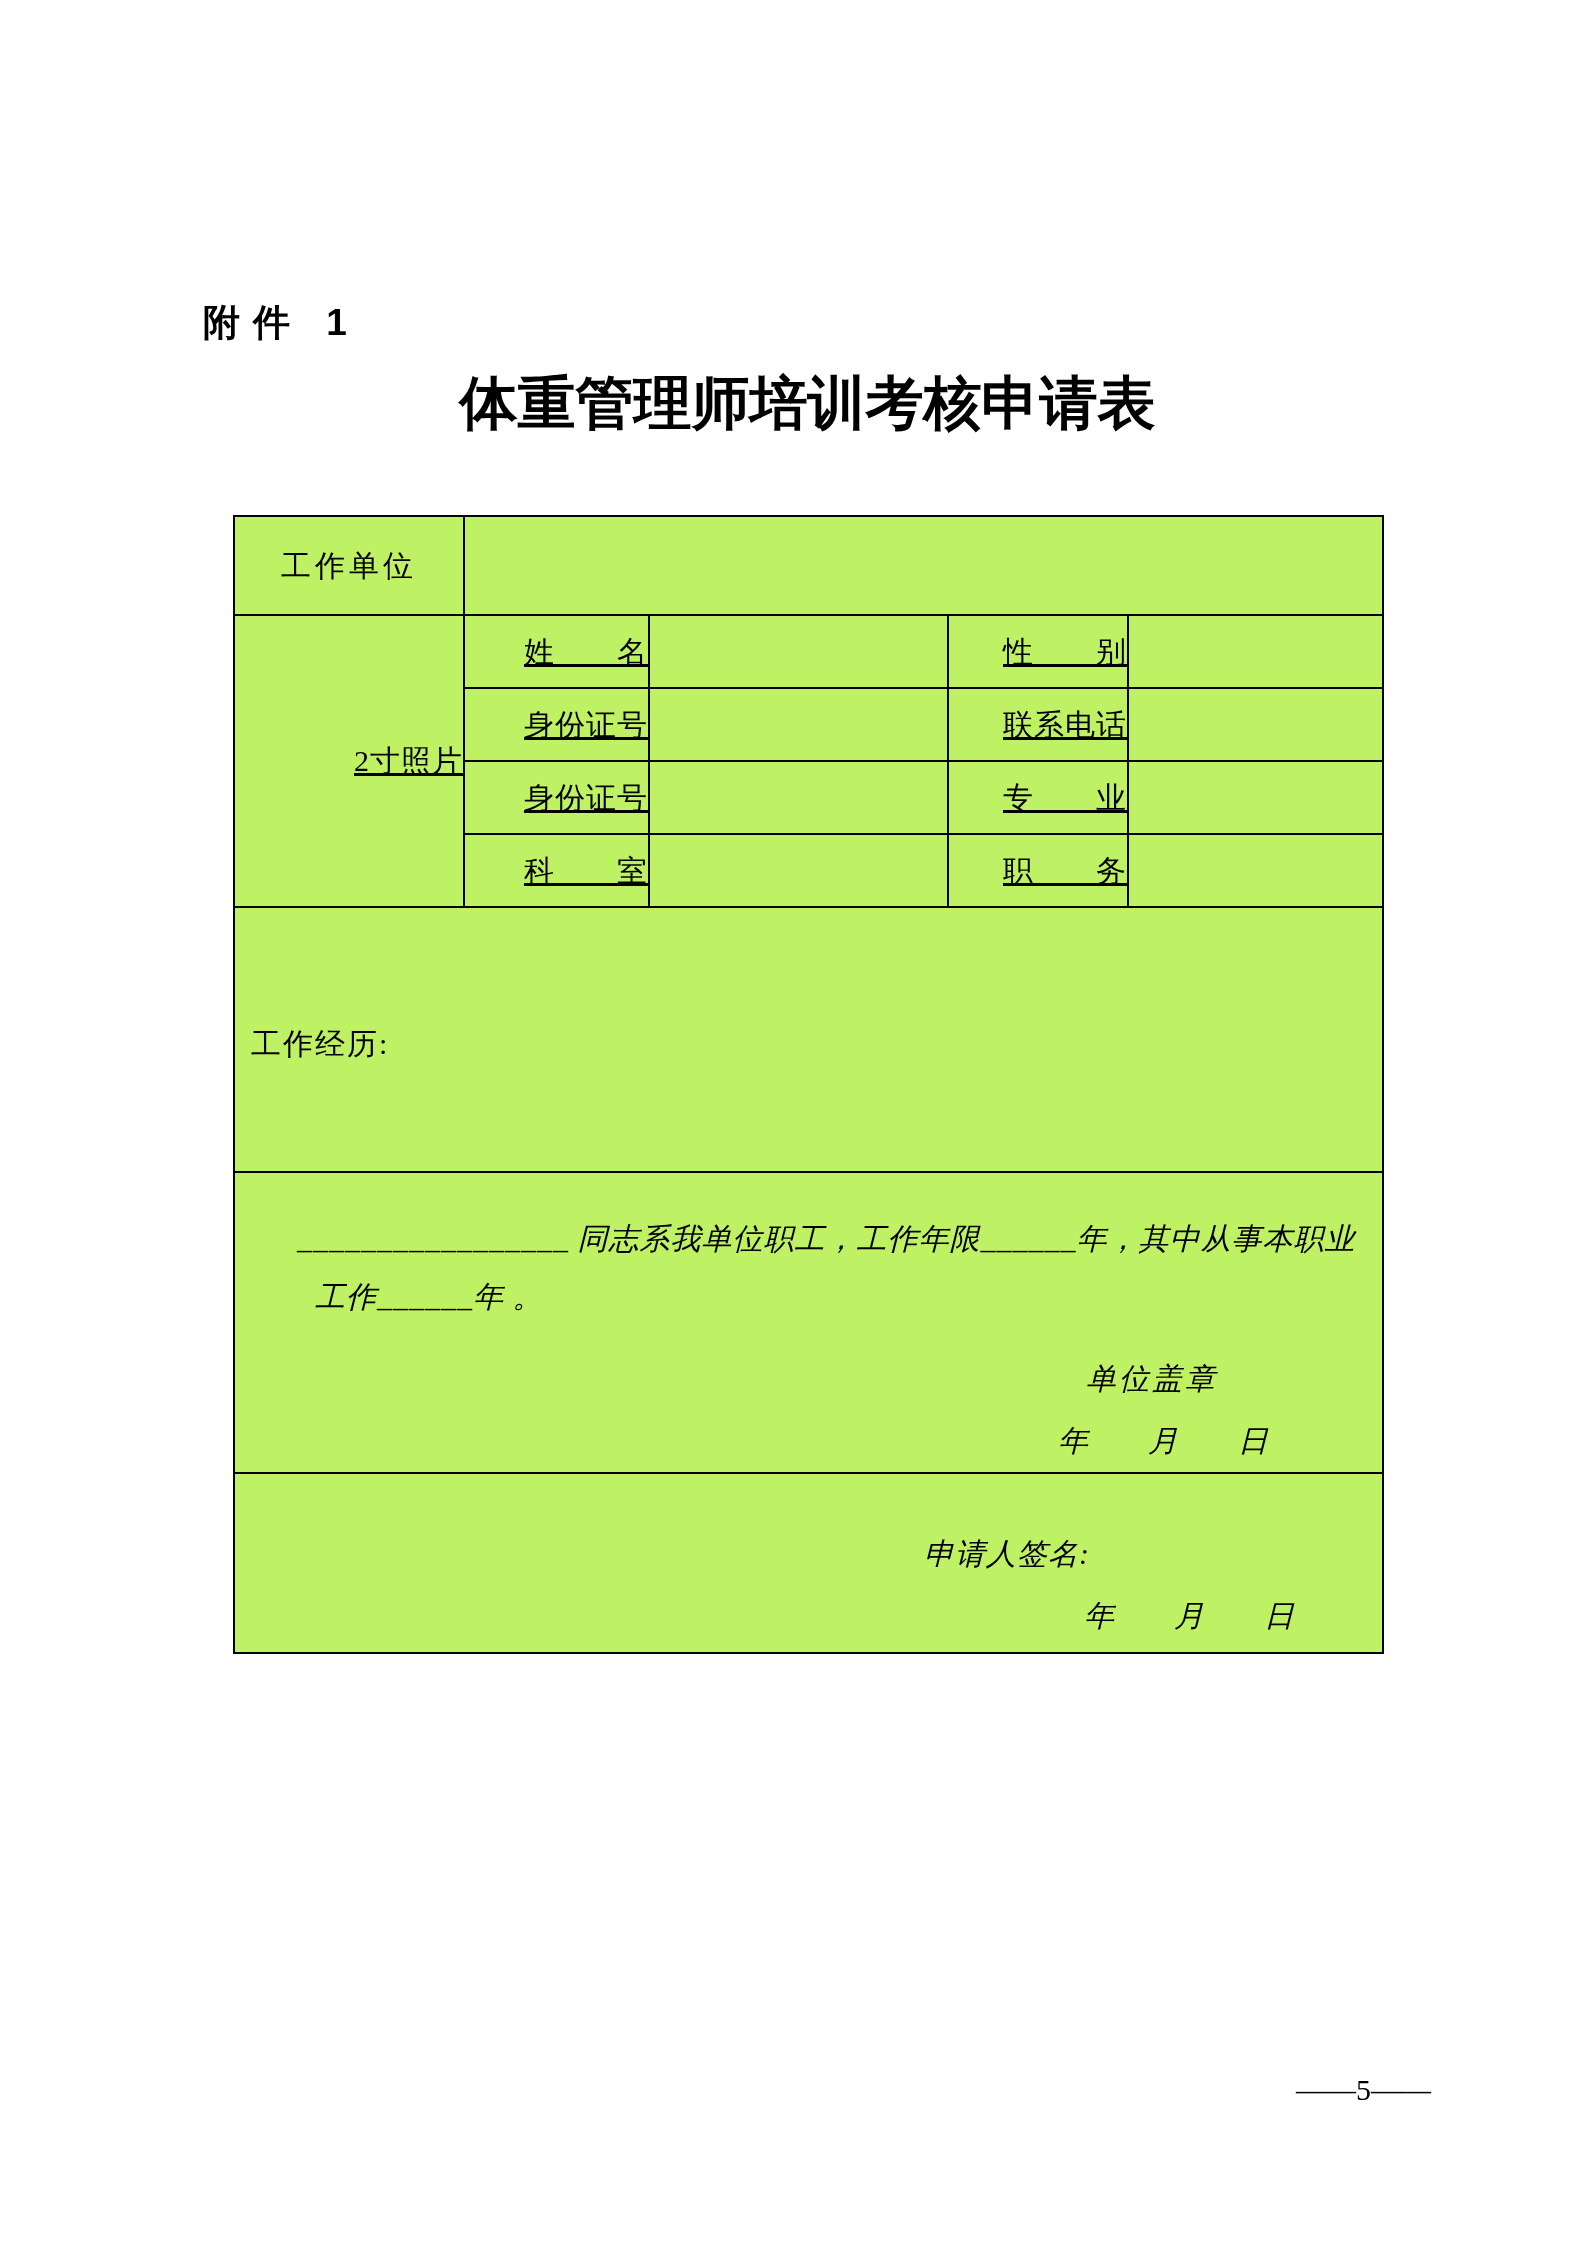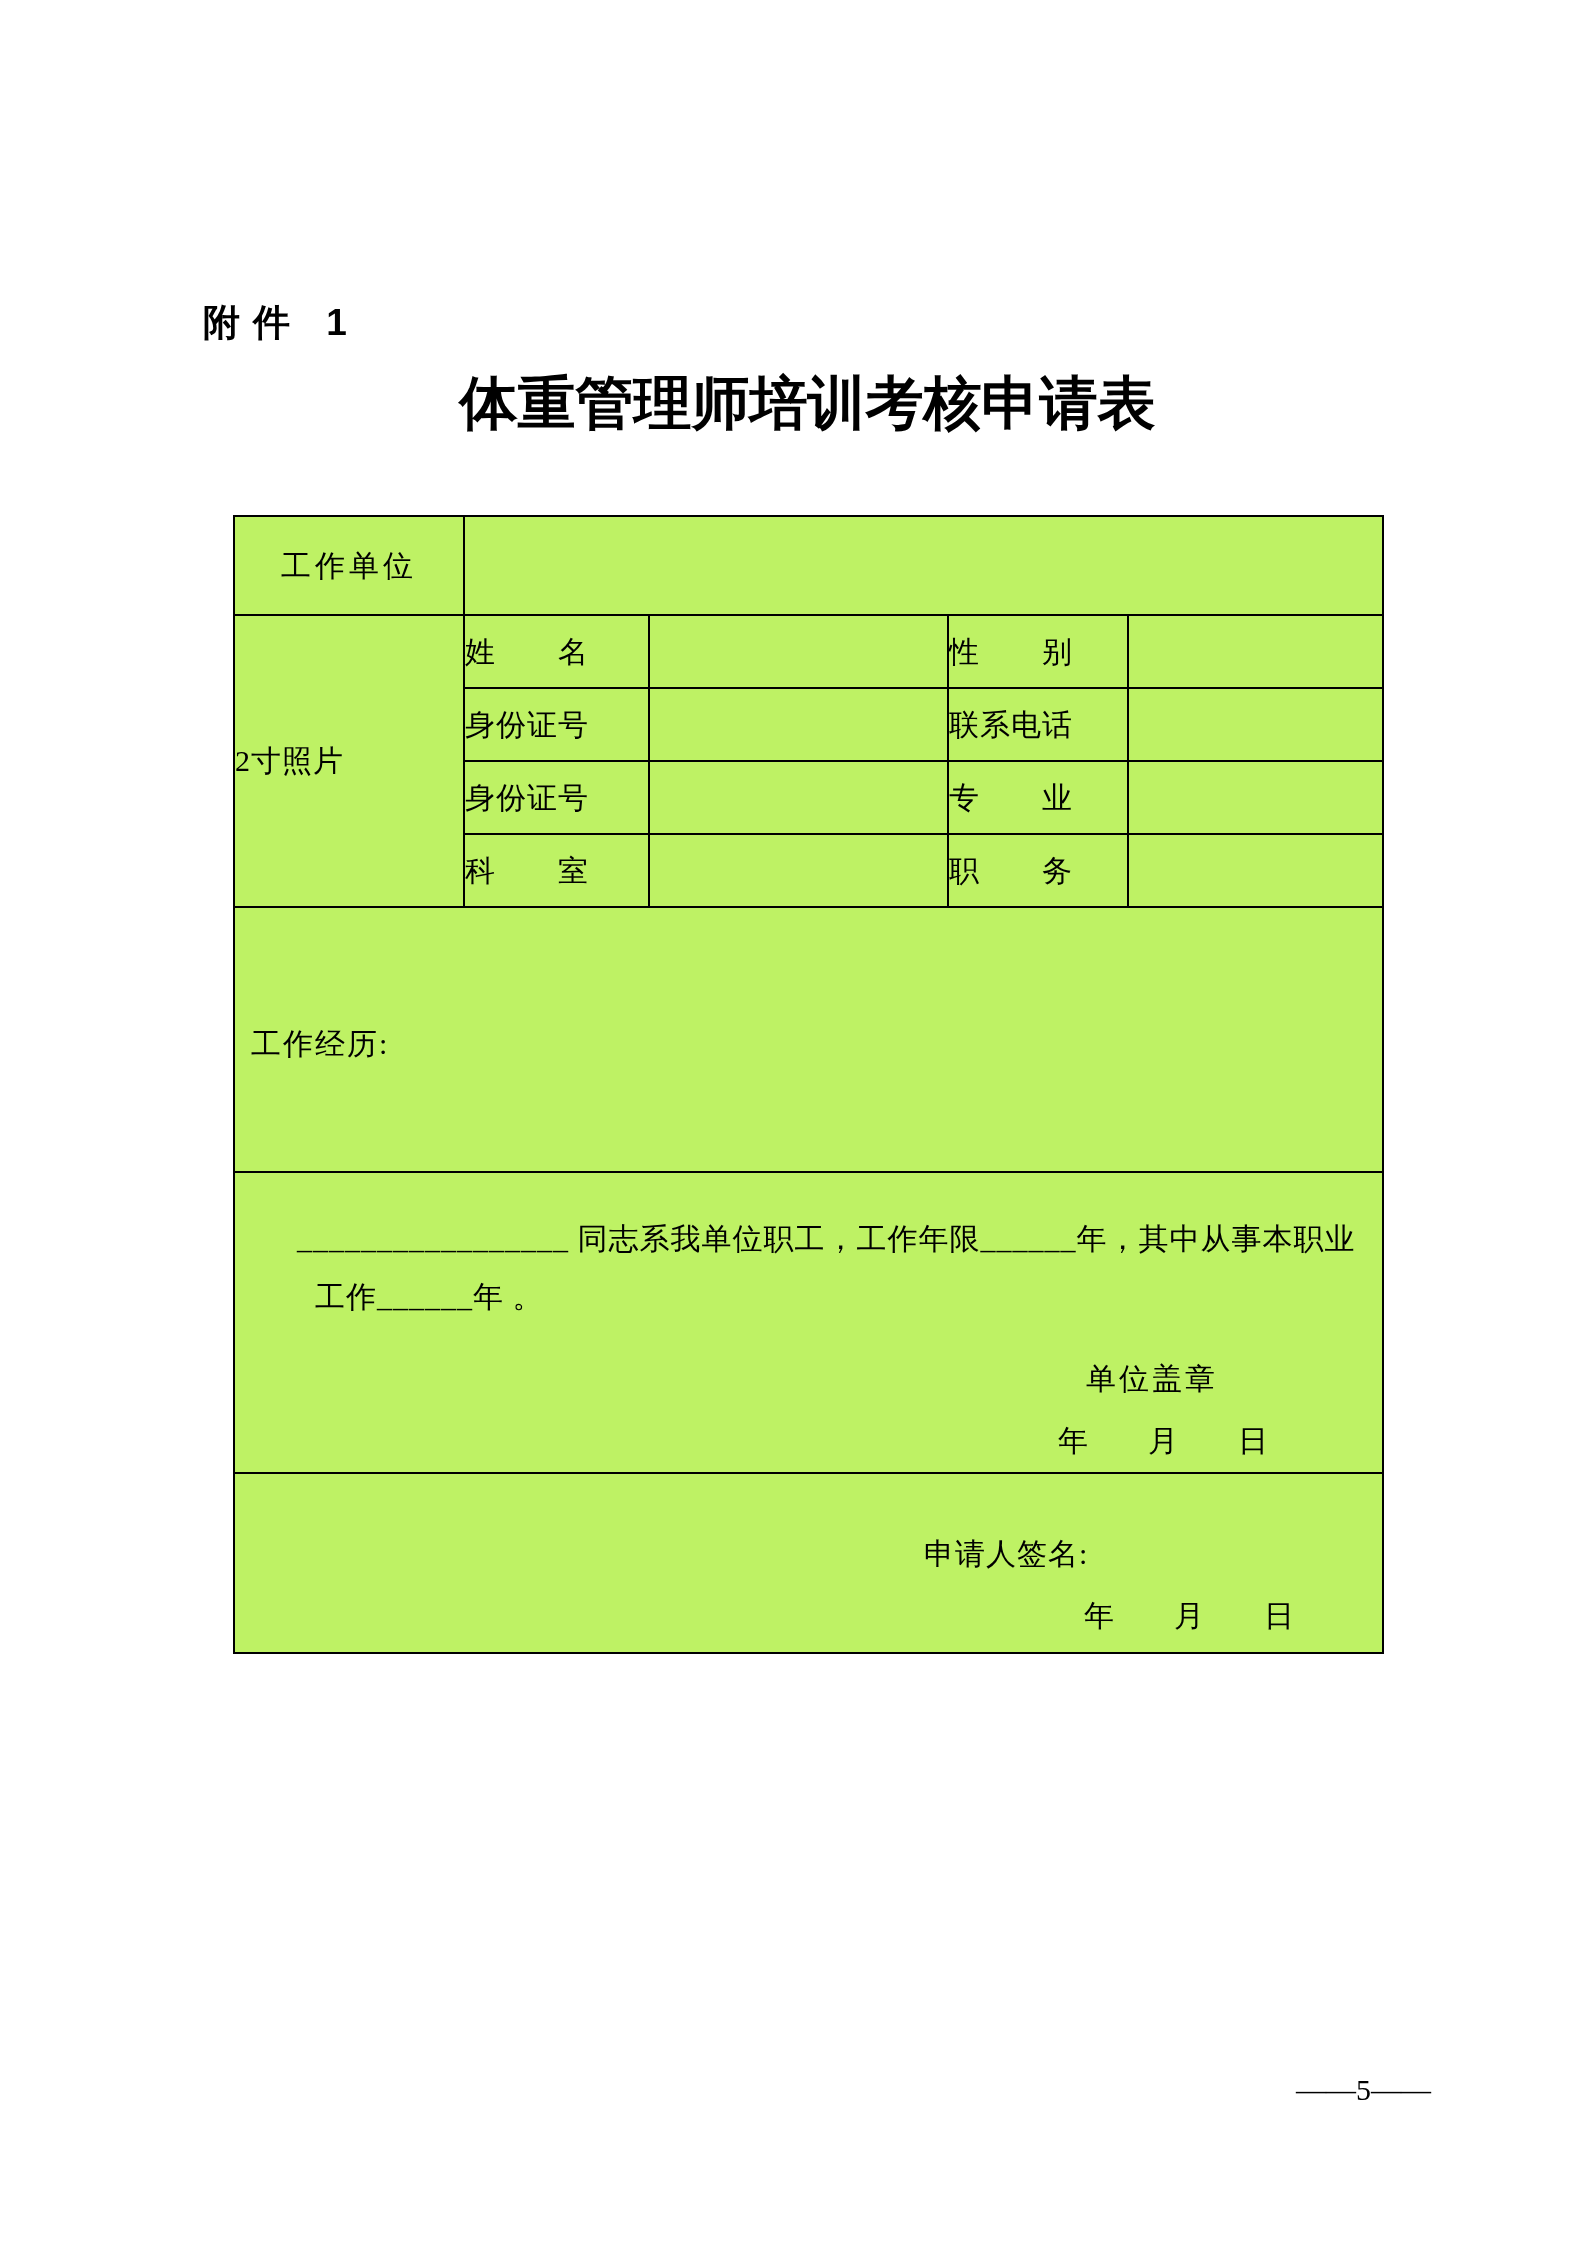--- a/index.html
+++ b/index.html
@@ -27,31 +27,31 @@
     width:1149px; border-collapse:collapse; table-layout:fixed;
     background:#bef264;
   }
   table.form td {
     border:2px solid #000000;
     font-size:30px; line-height:40px;
     vertical-align:middle;
     overflow:hidden;
   }
   td.flabel { text-align:center; letter-spacing:4px; white-space:pre; }
-  td.flabel-tight { text-align:left; letter-spacing:1px; white-space:pre; }
+  td.flabel-tight { text-align:right; letter-spacing:1px; white-space:pre;text-decoration:underline; }
   .h-r1 { height:99px; }
   .h-row { height:73px; }
   td.exp-cell {
     height:265px; vertical-align:top;
     padding:8px 18px 0 16px; letter-spacing:2px;
   }
   td.sec { position:relative; padding:0; }
   td.sec3 { height:301px; }
   td.sec4 { height:180px; }
-  .abs { position:absolute; font-size:30px; line-height:36px; white-space:pre; }
+  .abs { position:absolute; font-size:30px; line-height:36px; white-space:pre;font-style:italic; }
   .decl-line1 { left:62px; top:48px; letter-spacing:1px; }
   .decl-line2 { left:80px; top:106px; letter-spacing:1px; }
   .seal-label { left:851px; top:188px; letter-spacing:3px; }
   .seal-date  { left:823px; top:250px; }
   .sig-label  { left:689px; top:62px; letter-spacing:1px; }
   .sig-date   { left:849px; top:124px; }
   .page-number {
     position:absolute; left:1296px; top:2072px;
     font-size:30px; line-height:36px; white-space:pre;
   }

